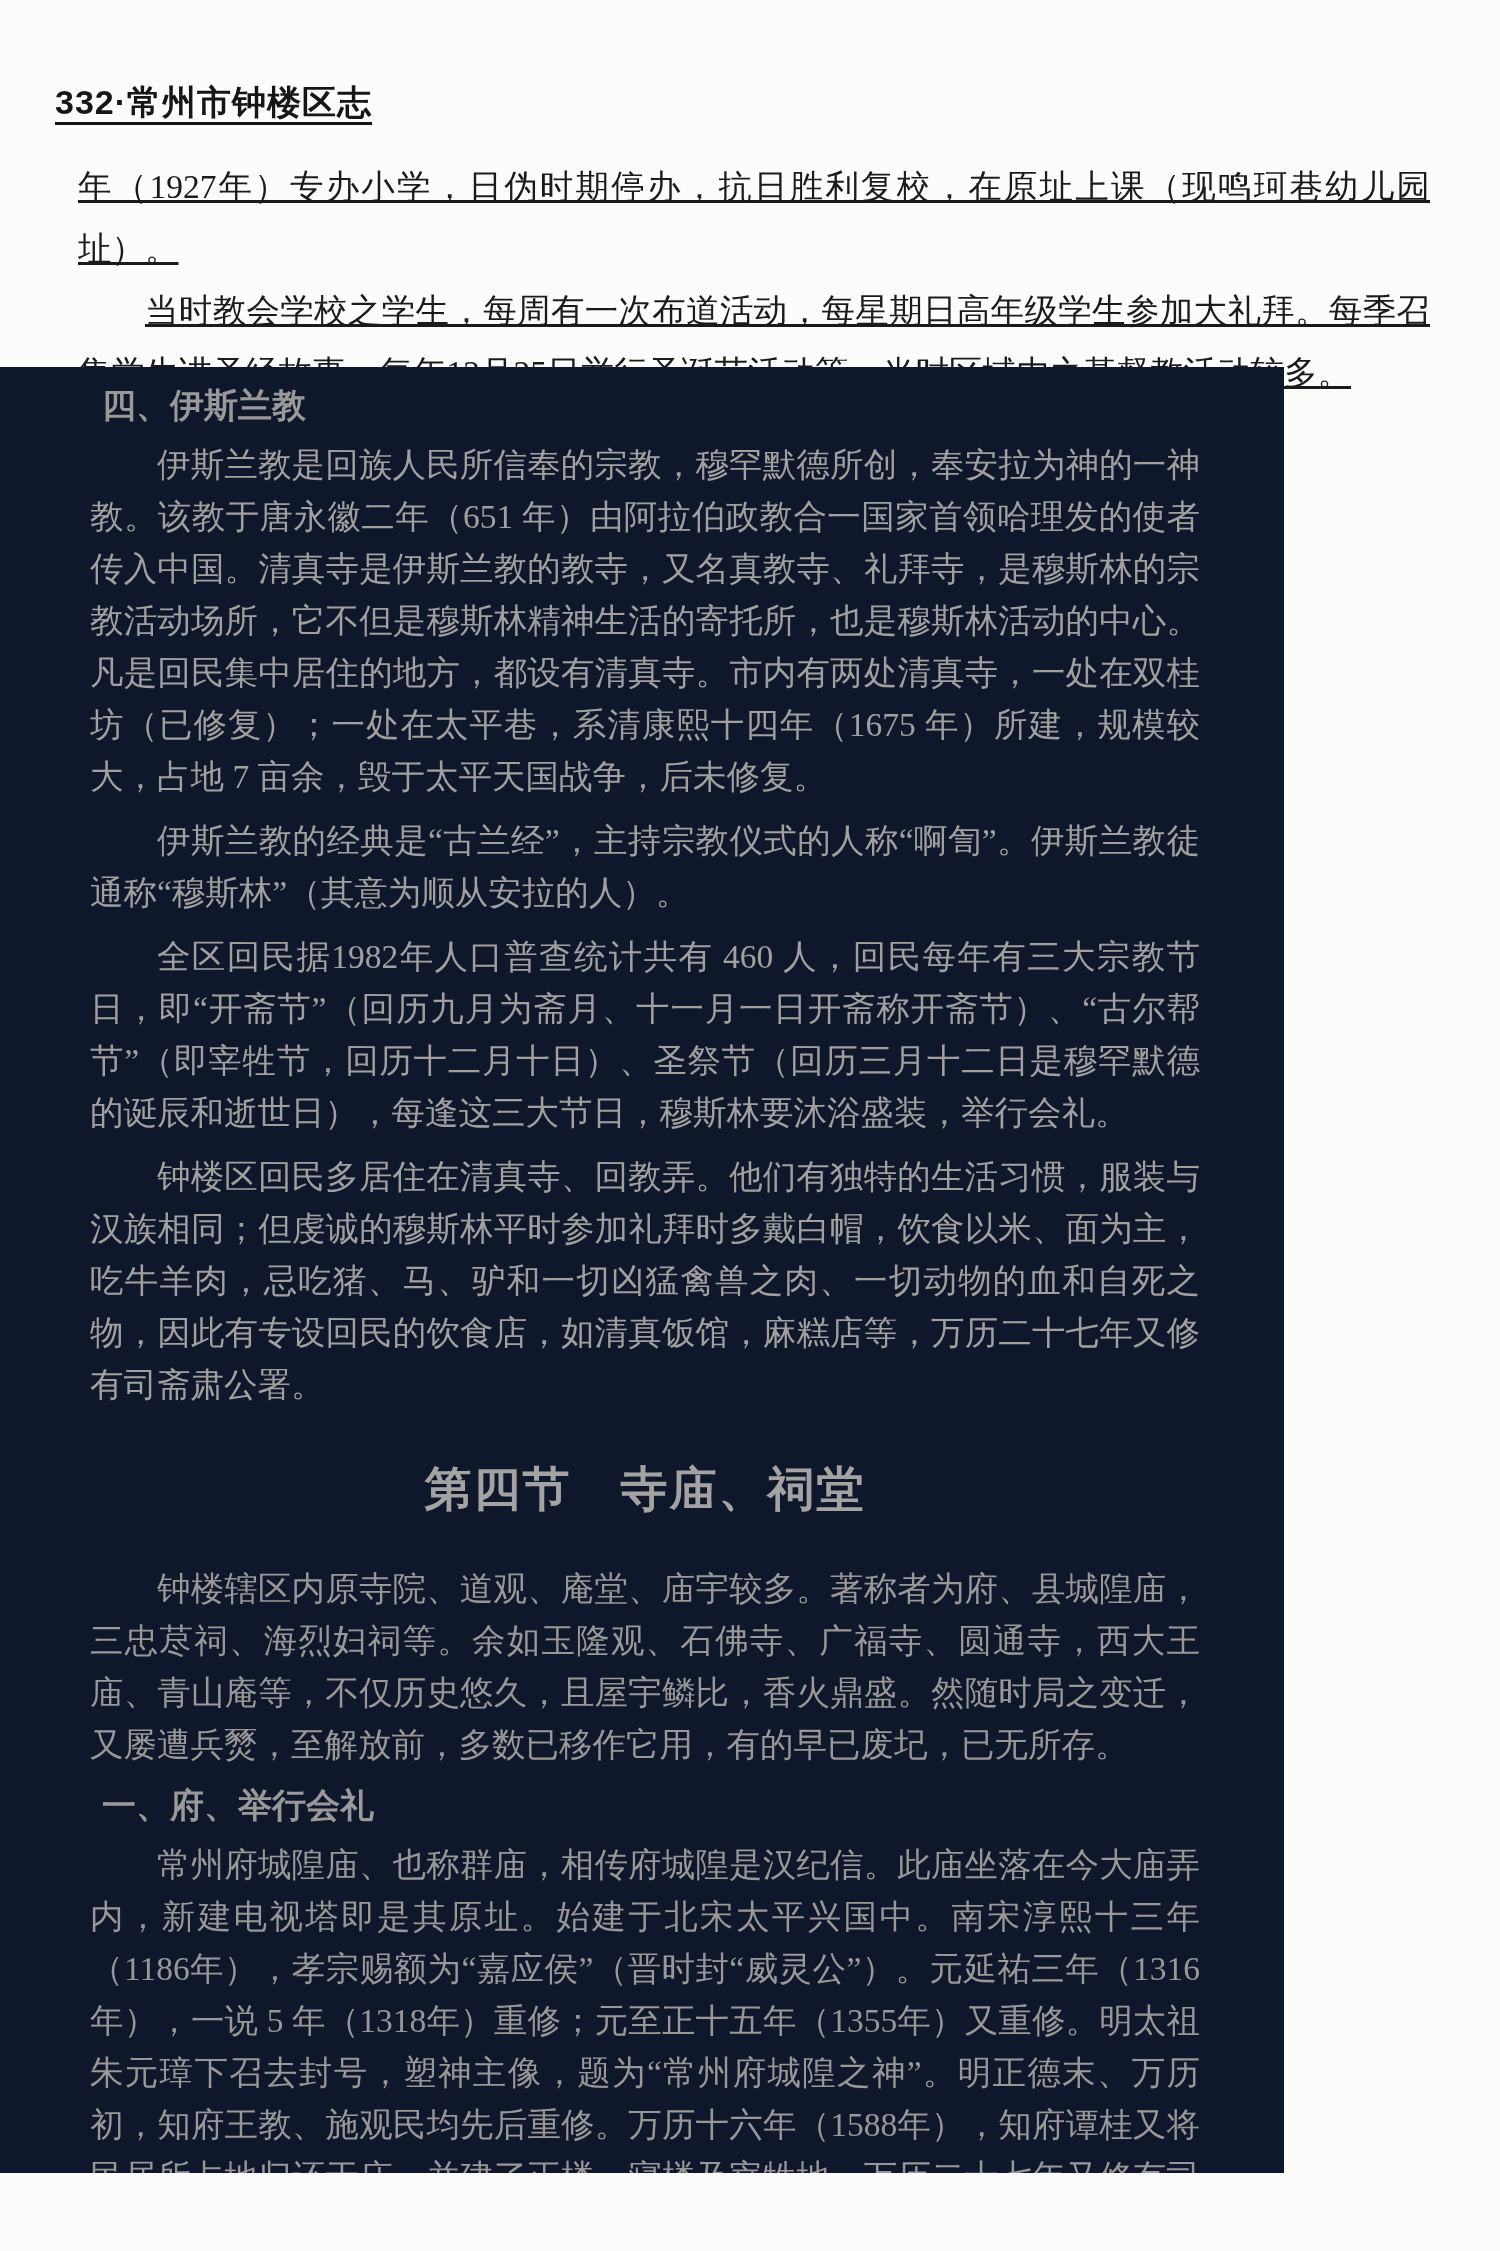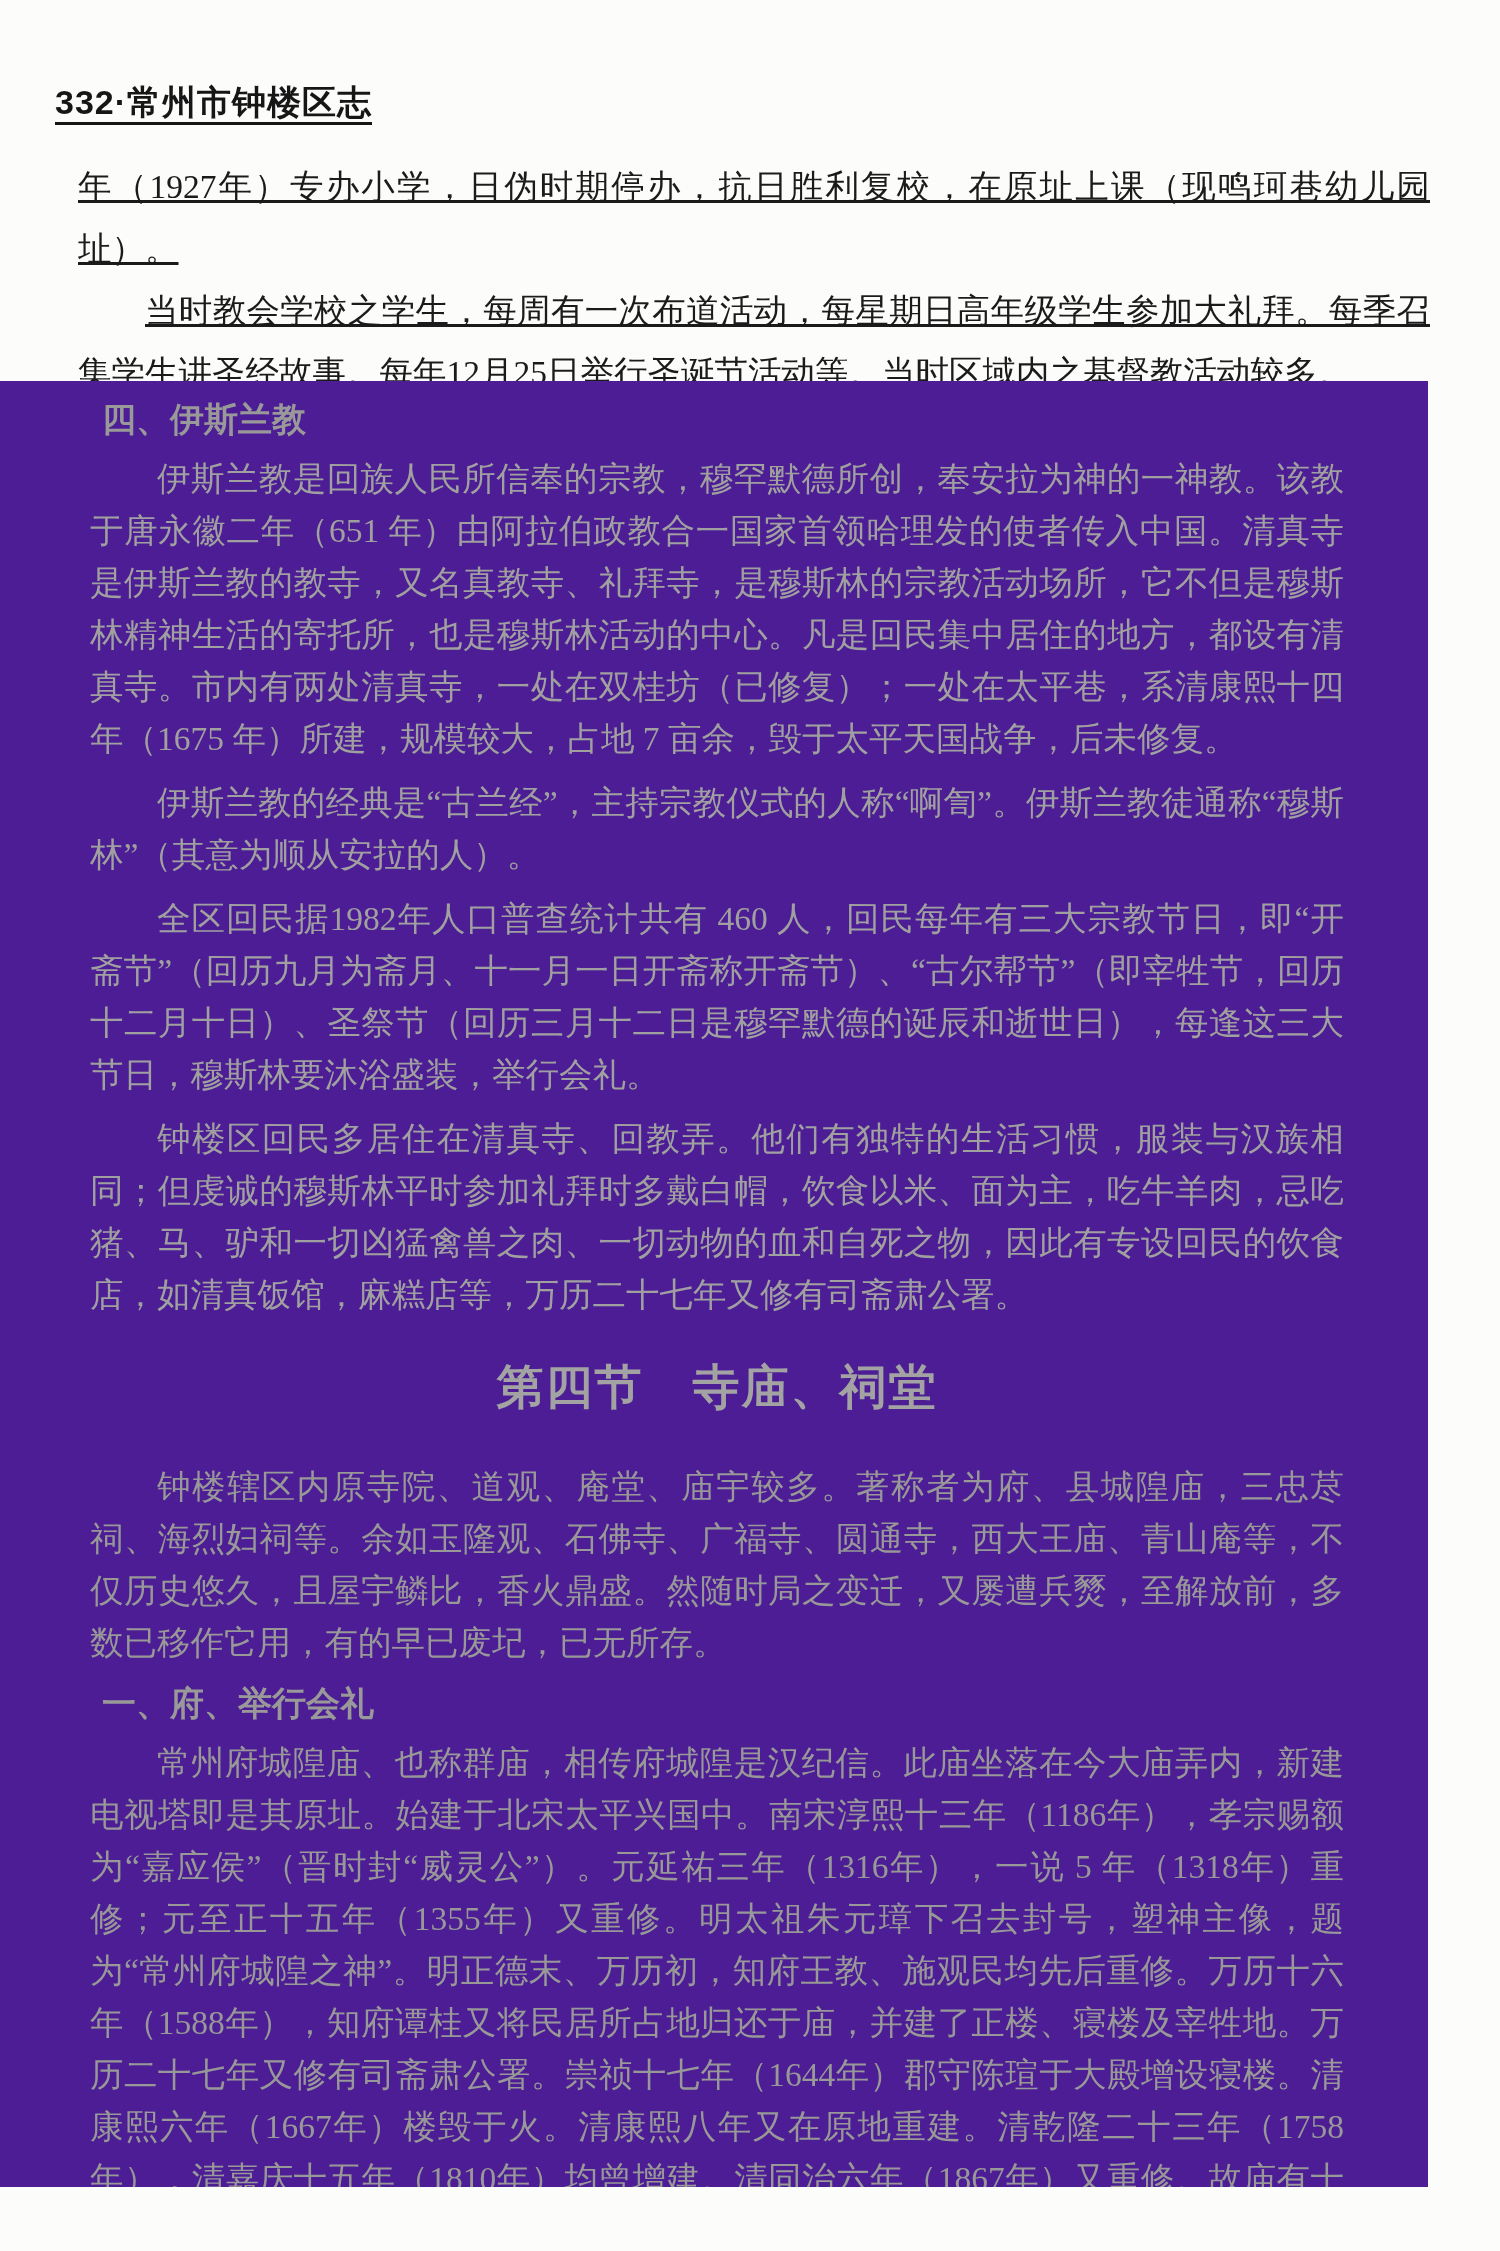--- a/index.html
+++ b/index.html
@@ -47,24 +47,24 @@
     text-justify: inter-character;
     text-decoration: underline;
   }
   .p-indent { text-indent: 2em; }
   .p-noindent { text-indent: 0; }
 
   
   .faded-panel {
     position: absolute;
     left: 0;
-    top: 381px;
-    width: 1428px;
+    top: 367px;
+    width: 1284px;
     height: 1806px;
-    background: #4c1d95;
+    background: #0f172a;
     overflow: hidden;
   }
   .panel-inner {
     padding: 16px 72px 0 78px; 
   }
   .panel-inner p {
     margin: 12px;
     font-size: 33.5px;
     line-height: 52px;
     text-align: justify;
@@ -76,21 +76,21 @@
     font-family: "Liberation Sans", "DejaVu Sans", sans-serif;
     font-size: 34px;
     font-weight: bold;
     color: #999999;
     line-height: 44px;
   }
   .sub-heading2 {
     margin: 8px 0 6px 24px;
   }
   .big-heading {
-    margin: 36px 0 44px 0;
+    margin: 48px 0 44px 0;
     text-align: center;
     font-family: "Liberation Sans", "DejaVu Sans", sans-serif;
     font-size: 47px;
     font-weight: bold;
     color: #a3a3a3;
     letter-spacing: 2px;
     line-height: 60px;
   }
   .temple-text { color: #989898 !important; }
 </style>

